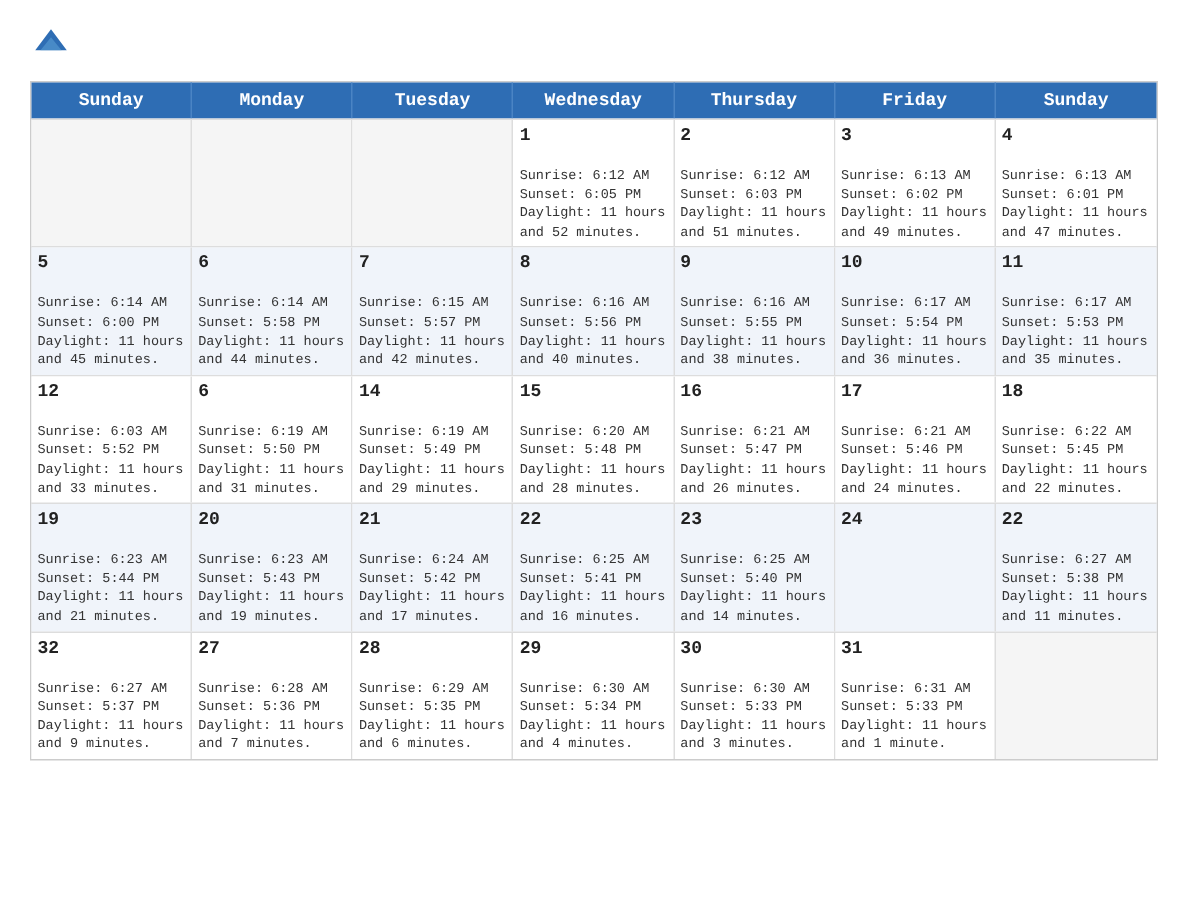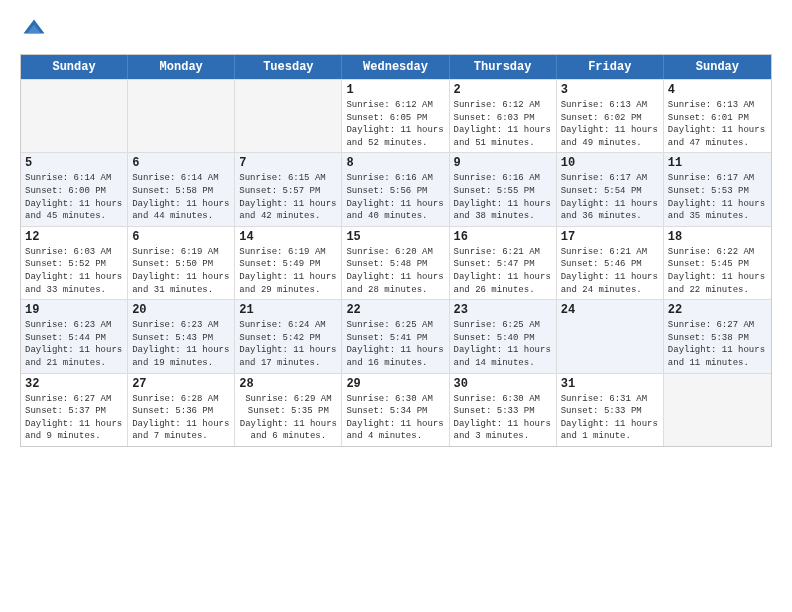--- a/index.html
+++ b/index.html
@@ -102,20 +102,21 @@
     .day-num {
       font-size: 12px;
       font-weight: bold;
       color: #222;
       margin-bottom: 2px;
     }
     .day-info {
       font-size: 9px;
       color: #333;
       line-height: 1.4;
+      margin-top: 12px;
     }
   </style>
 </head>
 <body>
 
 <div class="page">
   <div class="header">
     <div class="logo">
       <svg class="logo-icon" viewBox="0 0 32 32">
         <polygon points="16,4 28,20 4,20" fill="#2e6db4"></polygon>
@@ -308,21 +309,21 @@
 Daylight: 11 hours and 9 minutes.</div>
           </div>
           <div class="cal-cell">
             <div class="day-num">27</div>
             <div class="day-info" style="white-space: pre-line;">Sunrise: 6:28 AM
 Sunset: 5:36 PM
 Daylight: 11 hours and 7 minutes.</div>
           </div>
           <div class="cal-cell">
             <div class="day-num">28</div>
-            <div class="day-info" style="white-space: pre-line; text-align: center;">Sunrise: 6:29 AM
+            <div class="day-info" style="white-space: pre-line;">Sunrise: 6:29 AM
 Sunset: 5:35 PM
 Daylight: 11 hours and 6 minutes.</div>
           </div>
           <div class="cal-cell">
             <div class="day-num">29</div>
             <div class="day-info" style="white-space: pre-line;">Sunrise: 6:30 AM
 Sunset: 5:34 PM
 Daylight: 11 hours and 4 minutes.</div>
           </div>
           <div class="cal-cell">

